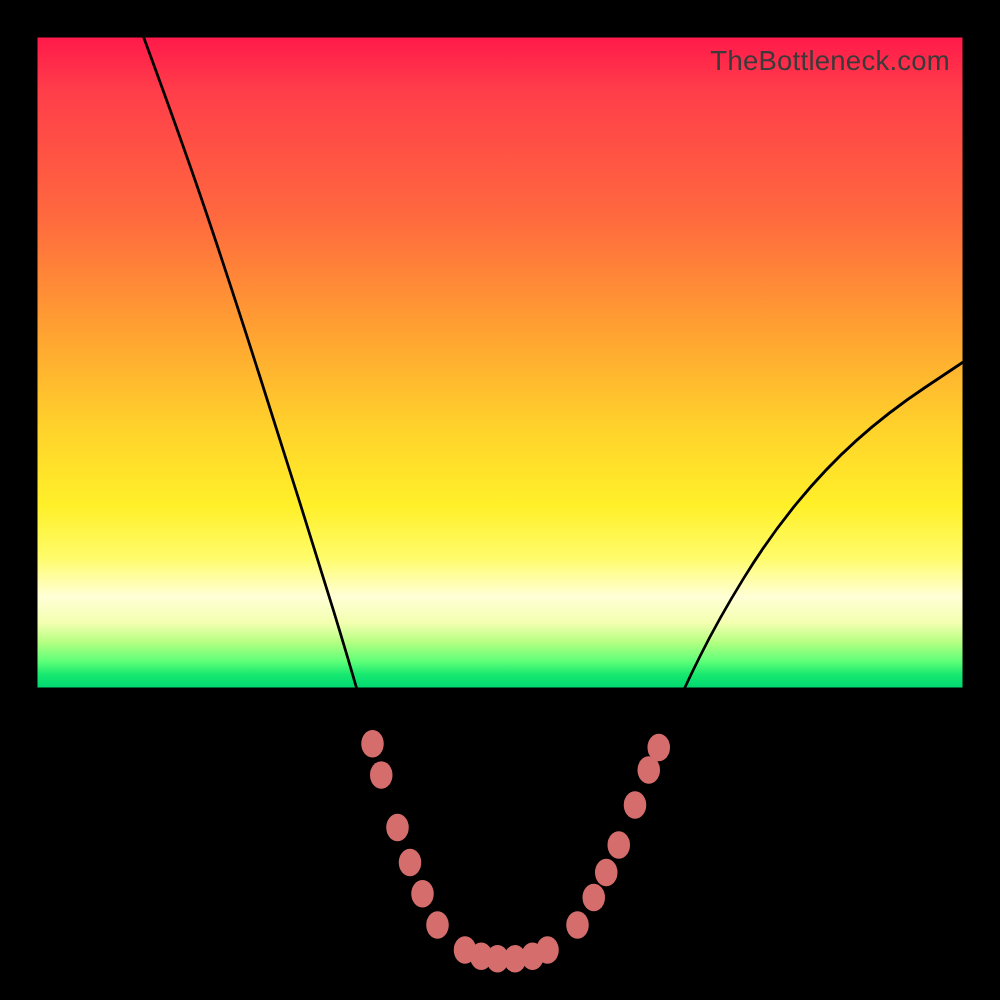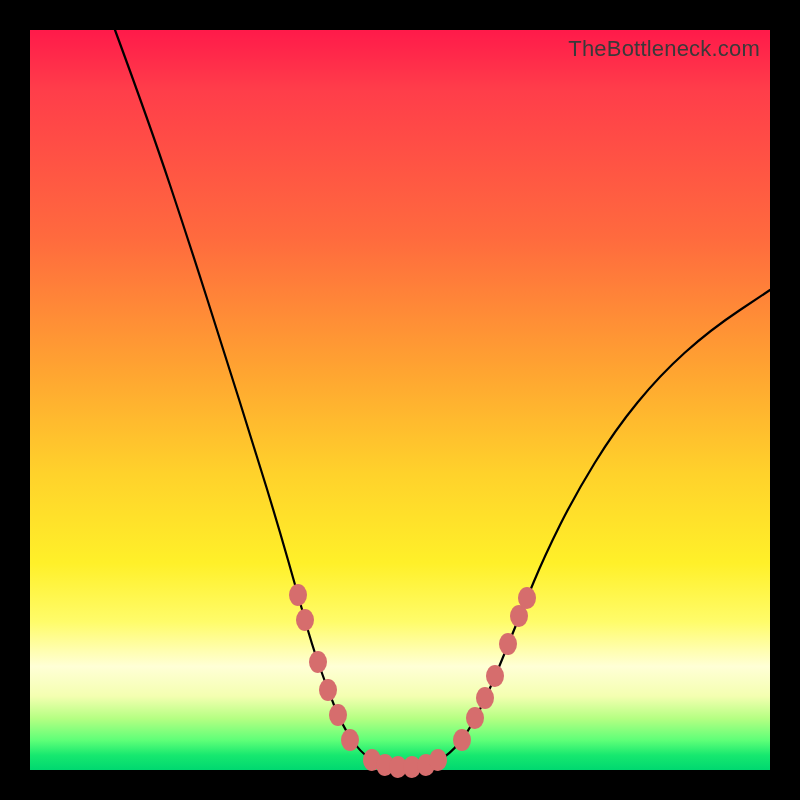--- a/index.html
+++ b/index.html
@@ -17,21 +17,21 @@
     top: 0;
     width: 800px;
     height: 800px;
     background: #000;
   }
   .plot {
     position: absolute;
     left: 30px;
     top: 30px;
     width: 740px;
-    height: 740px;
+    height: 520px;
     
     background: linear-gradient(
       to bottom,
       #ff1a4a 0%,
       #ff3d4a 8%,
       #ff6a3e 28%,
       #ffa431 46%,
       #ffd22b 60%,
       #fff029 72%,
       #fffc6a 80%,

